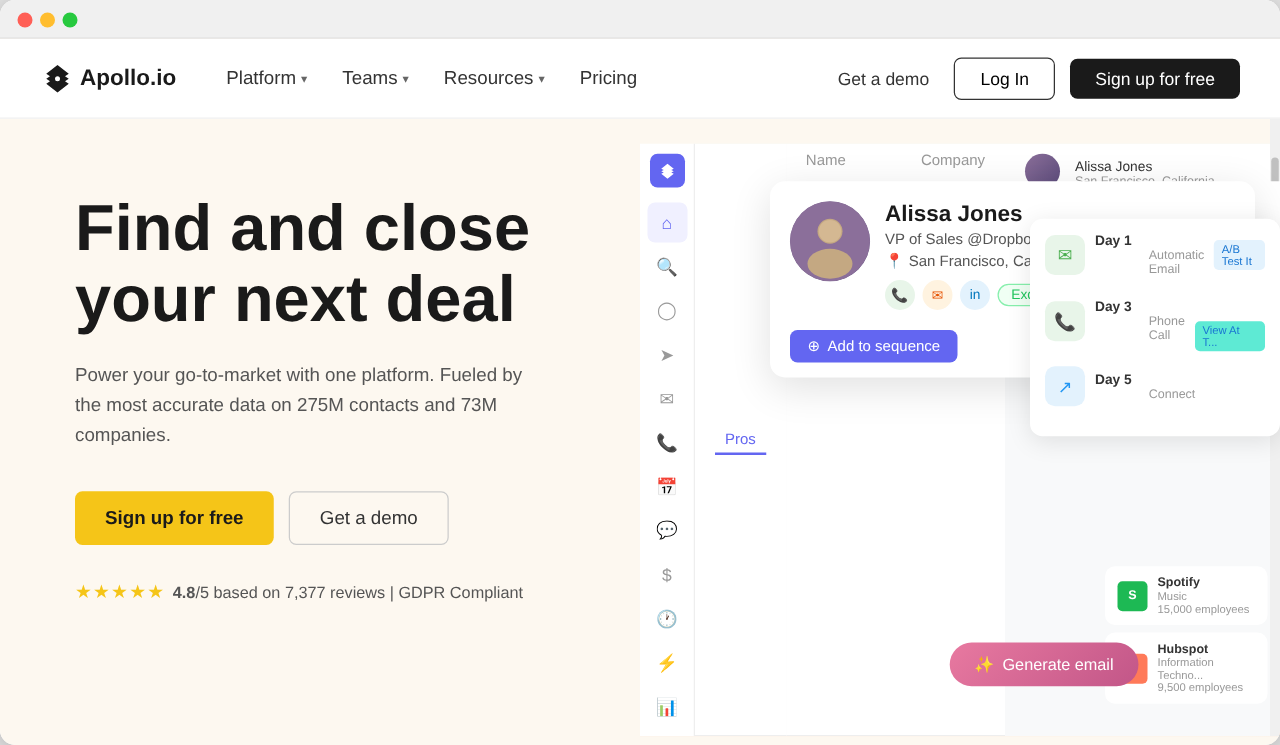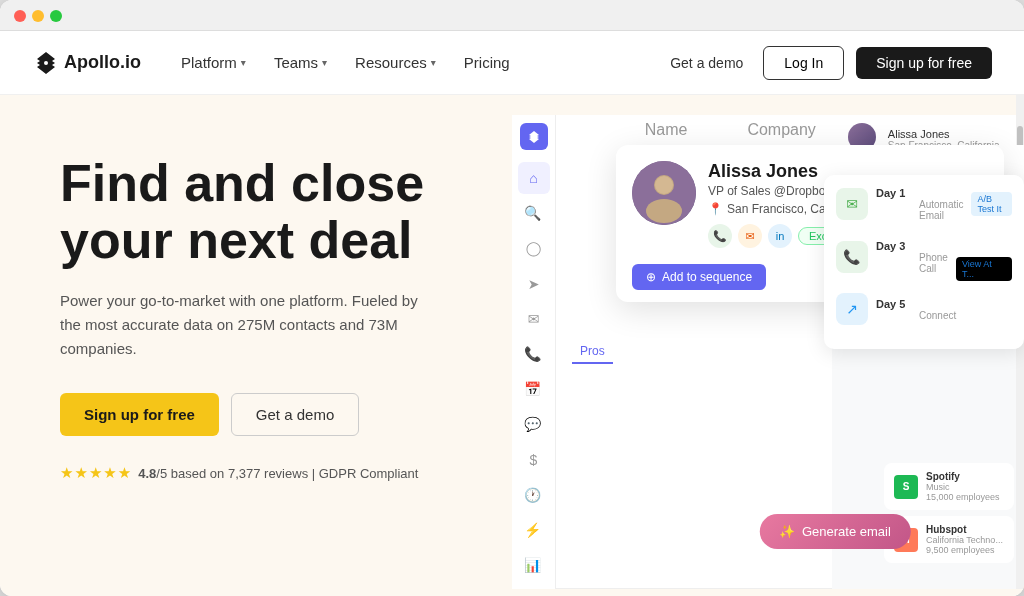--- a/index.html
+++ b/index.html
@@ -296,21 +296,21 @@
     
     .mock-table-header {
       background: #fff;
       padding: 6px 16px;
       display: flex;
       gap: 60px;
       border-bottom: 1px solid #eee;
     }
 
     .mock-col-header {
-      font-size: 16px;
+      font-size: 12px;
       color: #999;
       font-weight: 500;
     }
 
     .mock-table-body {
       flex: 1;
       overflow: hidden;
     }
 
     .mock-row {
@@ -469,21 +469,21 @@
     .seq-day { font-size: 11px; font-weight: 600; color: #333; }
     .seq-type { font-size: 10px; color: #999; margin-left: 43px; }
 
     .seq-badge {
       padding: 2px 6px;
       border-radius: 4px;
       font-size: 9px;
       font-weight: 500;
     }
     .seq-badge-ab { background: #e3f2fd; color: #1976d2; }
-    .seq-badge-view { background: #000000; color: #1976d2; margin-top: 24px; }
+    .seq-badge-view { background: #5eead4; color: #1976d2; margin-top: 24px; }
 
     
     .tasks-panel {
       position: absolute;
       top: 30px;
       right: 0;
       width: 120px;
       background: #fff;
       border-radius: 8px 0 0 8px;
       padding: 12px;
@@ -790,21 +790,21 @@
                 <div class="company-info-text">
                   <div class="company-name-text">Spotify</div>
                   <div class="company-industry">Music</div>
                   <div class="company-employees">15,000 employees</div>
                 </div>
               </div>
               <div class="company-item">
                 <div class="company-logo company-logo-hubspot">H</div>
                 <div class="company-info-text">
                   <div class="company-name-text">Hubspot</div>
-                  <div class="company-industry">California Techno...</div>
+                  <div class="company-industry">Information Techno...</div>
                   <div class="company-employees">9,500 employees</div>
                 </div>
               </div>
             </div>
           </div>
         </div>
 
         <div class="scrollbar-track">
           <div class="scrollbar-thumb"></div>
         </div>

